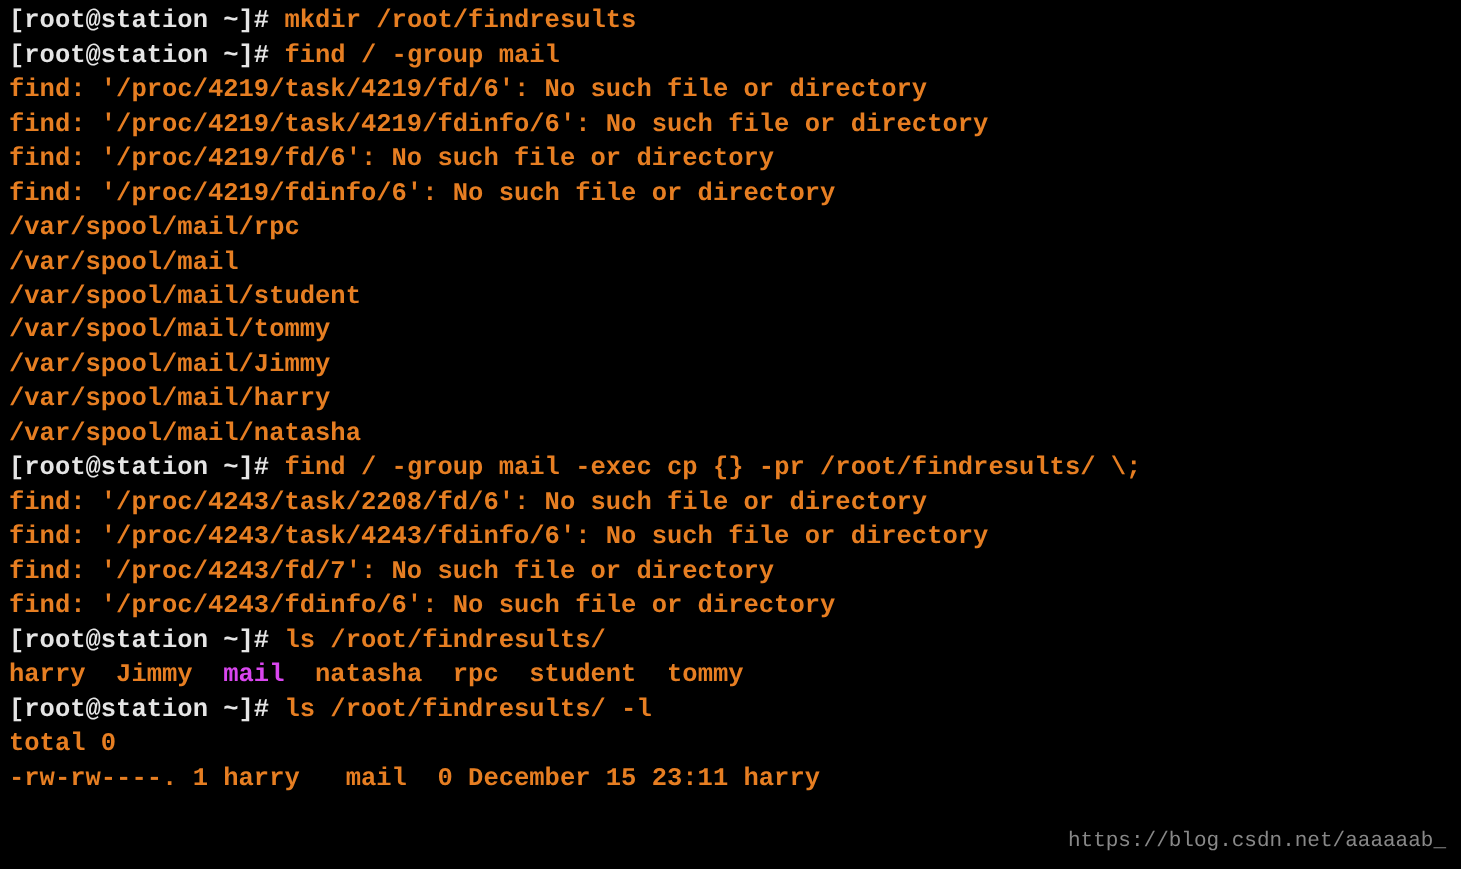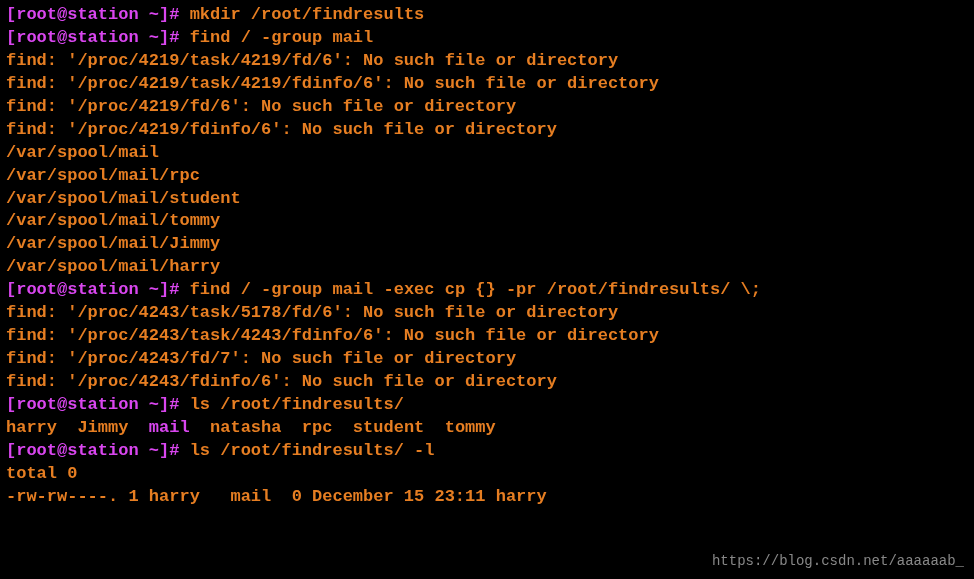--- a/index.html
+++ b/index.html
@@ -18,21 +18,21 @@
       height: 579px;
       overflow: hidden;
       position: relative;
       color: #e67e22;
     }
     .line {
       white-space: pre;
       color: #e67e22;
     }
     .prompt {
-      color: #d946ef;
+      color: #e5e5e5;
     }
     .command {
       color: #e67e22;
     }
     .blue {
       color: #d946ef;
     }
     .watermark {
       position: absolute;
       bottom: 8px;
@@ -46,28 +46,29 @@
 </head>
 <body>
 
 <div id="terminal">
     <div class="line"><span class="prompt">[root@station ~]# </span><span class="command">mkdir /root/findresults</span></div>
     <div class="line"><span class="prompt">[root@station ~]# </span><span class="command">find / -group mail</span></div>
     <div class="line">find: '/proc/4219/task/4219/fd/6': No such file or directory</div>
     <div class="line">find: '/proc/4219/task/4219/fdinfo/6': No such file or directory</div>
     <div class="line">find: '/proc/4219/fd/6': No such file or directory</div>
     <div class="line">find: '/proc/4219/fdinfo/6': No such file or directory</div>
+    <div class="line">/var/spool/mail/rpc</div>
     <div class="line">/var/spool/mail</div>
-    <div class="line">/var/spool/mail/rpc</div>
     <div class="line">/var/spool/mail/student</div>
     <div class="line">/var/spool/mail/tommy</div>
     <div class="line">/var/spool/mail/Jimmy</div>
     <div class="line">/var/spool/mail/harry</div>
+    <div class="line">/var/spool/mail/natasha</div>
     <div class="line"><span class="prompt">[root@station ~]# </span><span class="command">find / -group mail -exec cp {} -pr /root/findresults/ \;</span></div>
-    <div class="line">find: '/proc/4243/task/5178/fd/6': No such file or directory</div>
+    <div class="line">find: '/proc/4243/task/2208/fd/6': No such file or directory</div>
     <div class="line">find: '/proc/4243/task/4243/fdinfo/6': No such file or directory</div>
     <div class="line">find: '/proc/4243/fd/7': No such file or directory</div>
     <div class="line">find: '/proc/4243/fdinfo/6': No such file or directory</div>
     <div class="line"><span class="prompt">[root@station ~]# </span><span class="command">ls /root/findresults/</span></div>
     <div class="line"><span>harry  Jimmy  </span><span class="blue">mail</span><span>  natasha  rpc  student  tommy</span></div>
     <div class="line"><span class="prompt">[root@station ~]# </span><span class="command">ls /root/findresults/ -l</span></div>
     <div class="line">total 0</div>
     <div class="line">-rw-rw----. 1 harry   mail  0 December 15 23:11 harry</div>
   </div>
 <div class="watermark">https://blog.csdn.net/aaaaaab_</div>

